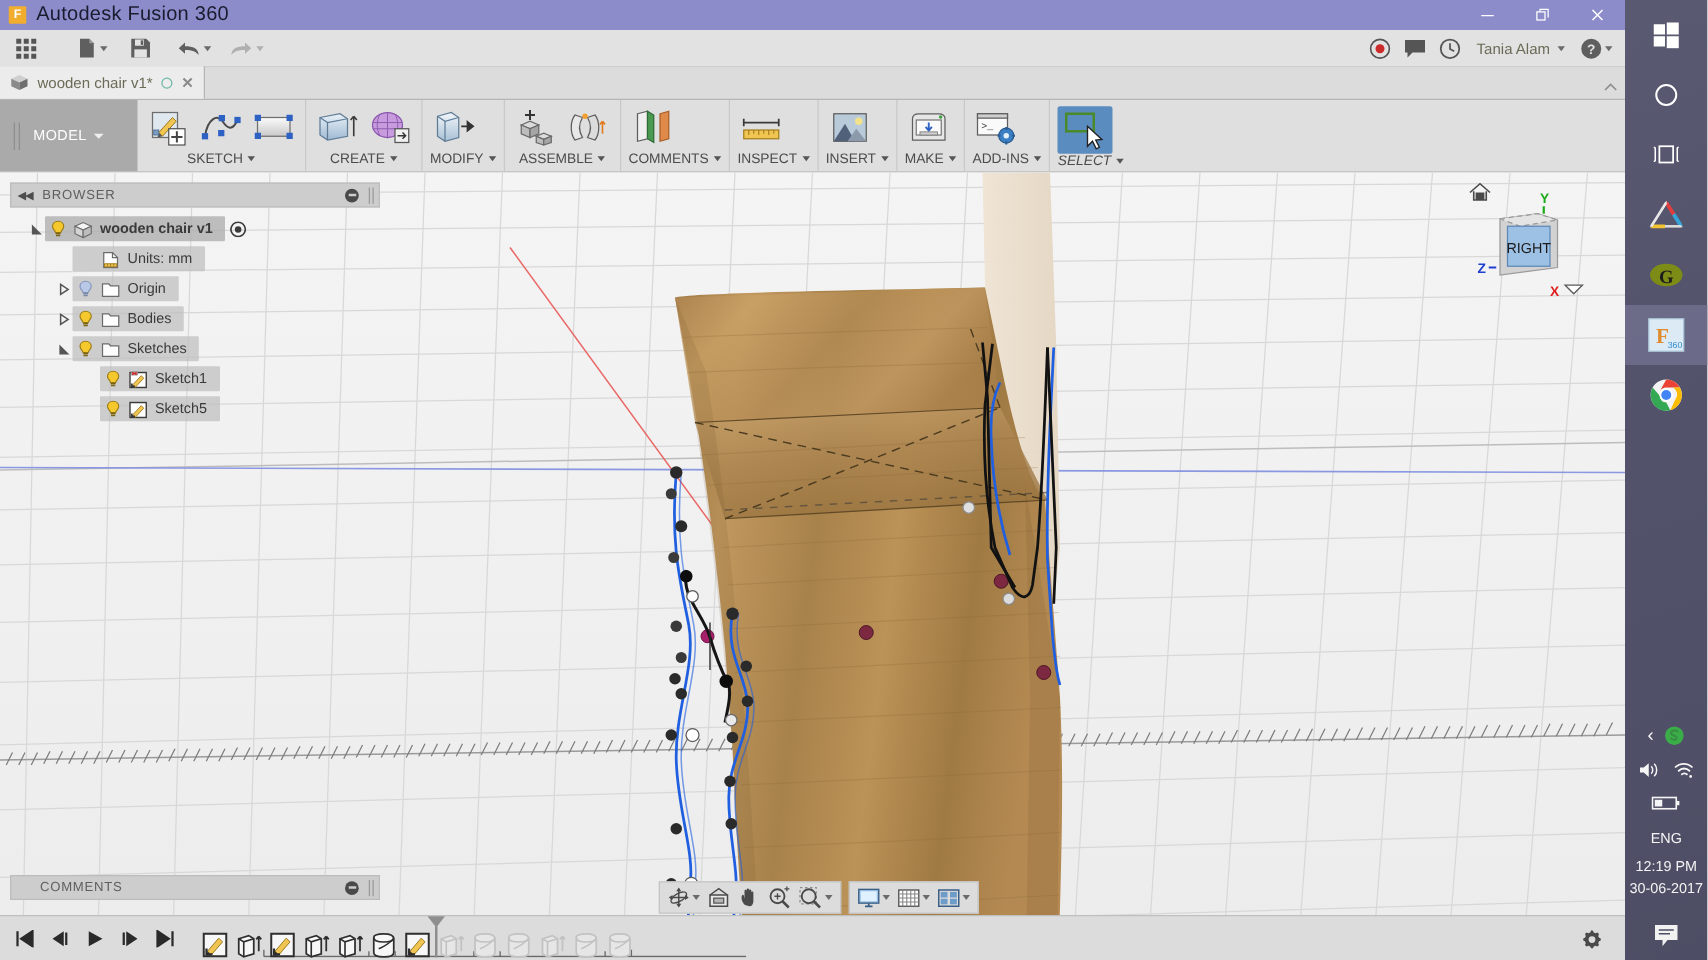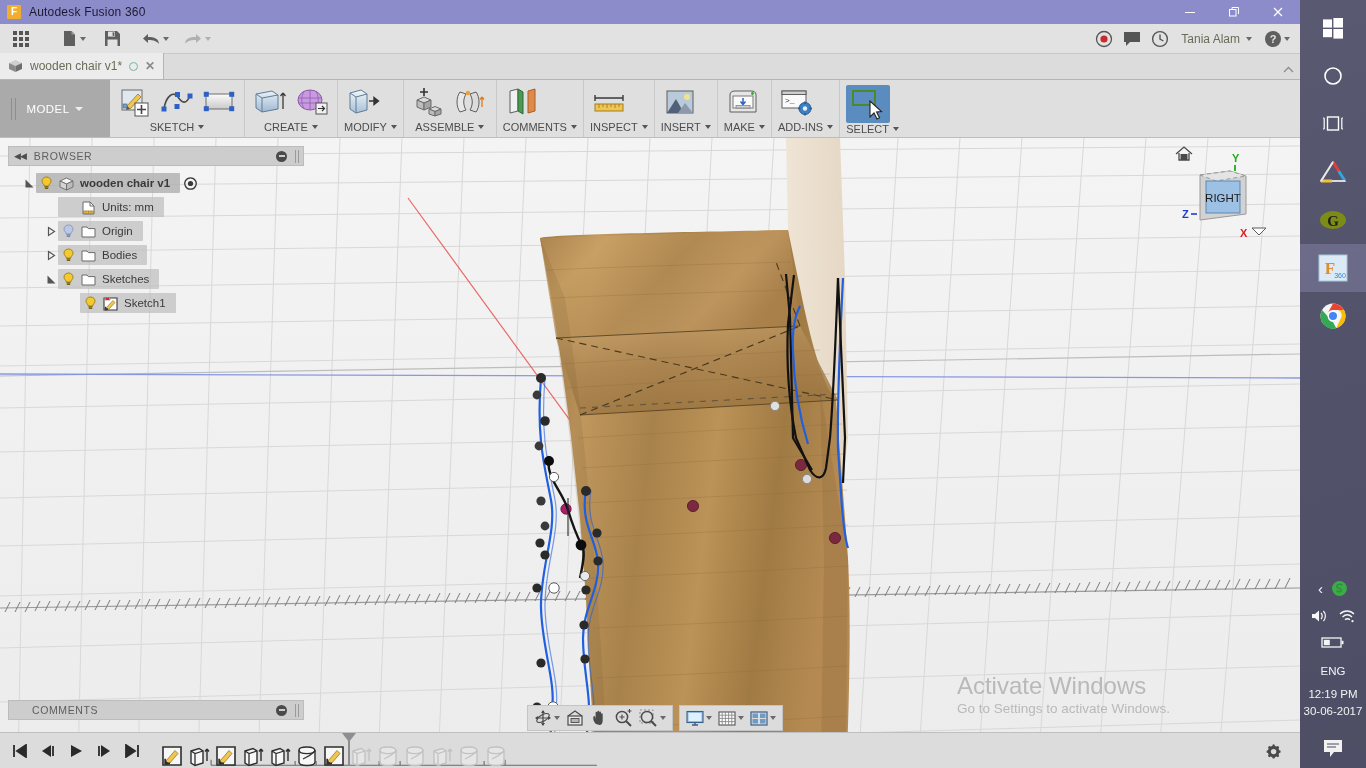--- a/index.html
+++ b/index.html
@@ -26,21 +26,21 @@
     height: 24px; background: #8d8ccb;
     display: flex; align-items: center;
   }
   .tb-logo {
     width: 14px; height: 14px; margin-left: 7px; margin-right: 8px;
     background: #f0ad2e; border-radius: 1px;
     color: #fff; font-size: 10px; font-weight: bold;
     display: flex; align-items: center; justify-content: center;
     line-height: 1;
   }
-  .tb-title { font-size: 12px; color: #1b1b30; letter-spacing: .2px; }
+  .tb-title { font-size: 16px; color: #1b1b30; letter-spacing: .2px; }
   .tb-btns { position: absolute; right: 0; top: 0; height: 24px; display: flex; }
   .tb-btn {
     width: 44px; height: 24px; display: flex; align-items: center; justify-content: center;
     color: #ffffff; font-size: 13px; line-height: 1;
   }
 
   
   .qbar {
     position: relative; height: 30px; background: #e2e2e2;
     border-bottom: 1px solid #c8c8c8;
@@ -81,21 +81,21 @@
     justify-content: center; gap: 6px; color: #ffffff; font-size: 11.5px;
     letter-spacing: .4px; position: relative;
   }
   .ws-grip { position: absolute; left: 11px; top: 18px; width: 7px; height: 22px; }
   .ws-grip i { position: absolute; top: 0; width: 1px; height: 22px; background: #8e8e8e; }
   .ws-grip i:nth-child(1) { left: 0; }
   .ws-grip i:nth-child(2) { left: 4px; }
   .ws-caret { width: 0; height: 0; border-left: 4px solid transparent; border-right: 4px solid transparent; border-top: 4.5px solid #efefef; }
 
   .rgroup { display: flex; flex-direction: column; justify-content: space-between; padding: 3px 6px 2px; border-right: 1px solid #c9c9c9; }
-  .rgroup:last-child { border-right: none; }
+  .rgroup:last-child { border-right: none; font-style: italic; }
   .rbtns { display: flex; align-items: flex-start; gap: 4px; flex: 1; padding-top: 2px; }
   .rbtn { width: 38px; height: 34px; display: flex; align-items: center; justify-content: center; border-radius: 2px; }
   .rbtn.active { background: #5a8cc0; }
   .rlabel { text-align: right; font-size: 11px; color: #4c4c4c; display: flex; align-items: center; justify-content: center; gap: 4px; height: 16px; }
   .rlabel .caret { border-top-color: #555; }
 
   
   .canvas {
     position: absolute; left: 0; top: 138px; width: 1300px; height: 630px;
     overflow: hidden; background: #f2f2f2;
@@ -898,20 +898,40 @@
                     <path d="M3 11 L10 3.5 L12 5.6 L5 13 Z" fill="#f0c552" stroke="#9b7a1e" stroke-width="0.7"></path>
                     <path d="M3 11 L5 13 L2 13.6 Z" fill="#3a3a3a"></path>
                     <path d="M2.4 9.8 L2.4 12 L5 12" fill="none" stroke="#3a3a3a" stroke-width="1.4"></path>
                     <path d="M2 0.5 H7 V3 H2 Z" fill="#e8e8e8" stroke="#8a8a8a" stroke-width="0.7"></path>
                     <path d="M2.6 0.9 L6.4 2.6 M6.4 0.9 L2.6 2.6" fill="none" stroke="#cc2b2b" stroke-width="1.2"></path>
                   </svg>
                 </span>
                 <span>Sketch1</span>
               </div>
             </div>
+            <div class="trow" style="padding-left: 58px;">
+              <span class="tri"></span>
+              <div class="hit">
+                <span class="bulb">
+                  <svg width="13" height="14" viewBox="0 0 13 14">
+                    <path d="M6.5 1 C9.3 1 11 3 11 5.2 C11 7.2 9 8.2 8.6 10 H4.4 C4 8.2 2 7.2 2 5.2 C2 3 3.7 1 6.5 1 Z" fill="#f5c82e" stroke="#9a7a14" stroke-width="0.9"></path>
+                    <path d="M4.5 10.8 H8.5 M4.8 12.4 H8.2" fill="none" stroke="#7a6210" stroke-width="1.2"></path>
+                  </svg>
+                </span>
+                <span class="folder">
+                  <svg width="15" height="14" viewBox="0 0 15 14">
+                    <path d="M1 1 H14 V13 H1 Z" fill="#ffffff" stroke="#3a3a3a" stroke-width="1.1"></path>
+                    <path d="M3 11 L10 3.5 L12 5.6 L5 13 Z" fill="#f0c552" stroke="#9b7a1e" stroke-width="0.7"></path>
+                    <path d="M3 11 L5 13 L2 13.6 Z" fill="#3a3a3a"></path>
+                    <path d="M2.4 9.8 L2.4 12 L5 12" fill="none" stroke="#3a3a3a" stroke-width="1.4"></path>
+                  </svg>
+                </span>
+                <span>Sketch5</span>
+              </div>
+            </div>
           </div>
       </div>
 
       <div class="comments">
         <div class="panel-head">
           <span style="width:18px;"></span>
           <span>COMMENTS</span>
           <span class="ph-right" style="background:#4a4a4a;">
           </span>
           <span class="ph-grip">
@@ -1010,24 +1030,20 @@
               <rect x="2.5" y="3.5" width="5.5" height="4.5" fill="#6d9cc9"></rect>
               <rect x="10" y="3.5" width="5.5" height="4.5" fill="#6d9cc9"></rect>
               <rect x="2.5" y="9" width="5.5" height="4.5" fill="#6d9cc9"></rect>
               <rect x="10" y="9" width="5.5" height="4.5" fill="#6d9cc9"></rect>
             </svg>
             <span class="caret"></span>
           </div>
         </div>
       </div>
 
-      <div class="watermark">
-        <div class="wm1">Activate Windows</div>
-        <div class="wm2">Go to Settings to activate Windows.</div>
-      </div>
 
     </div>
 
     <div class="timeline">
       <div class="tl-playback">
         <div class="pbtn">
           <svg width="16" height="14" viewBox="0 0 16 14">
               <path d="M2 1 V13 M14 1 L5 7 L14 13 Z" fill="#2a2a2a" stroke="#2a2a2a" stroke-width="1.8"></path>
             </svg>
         </div>

